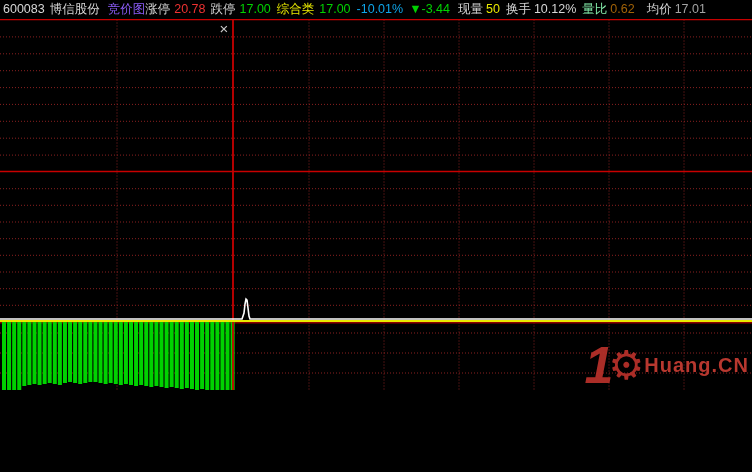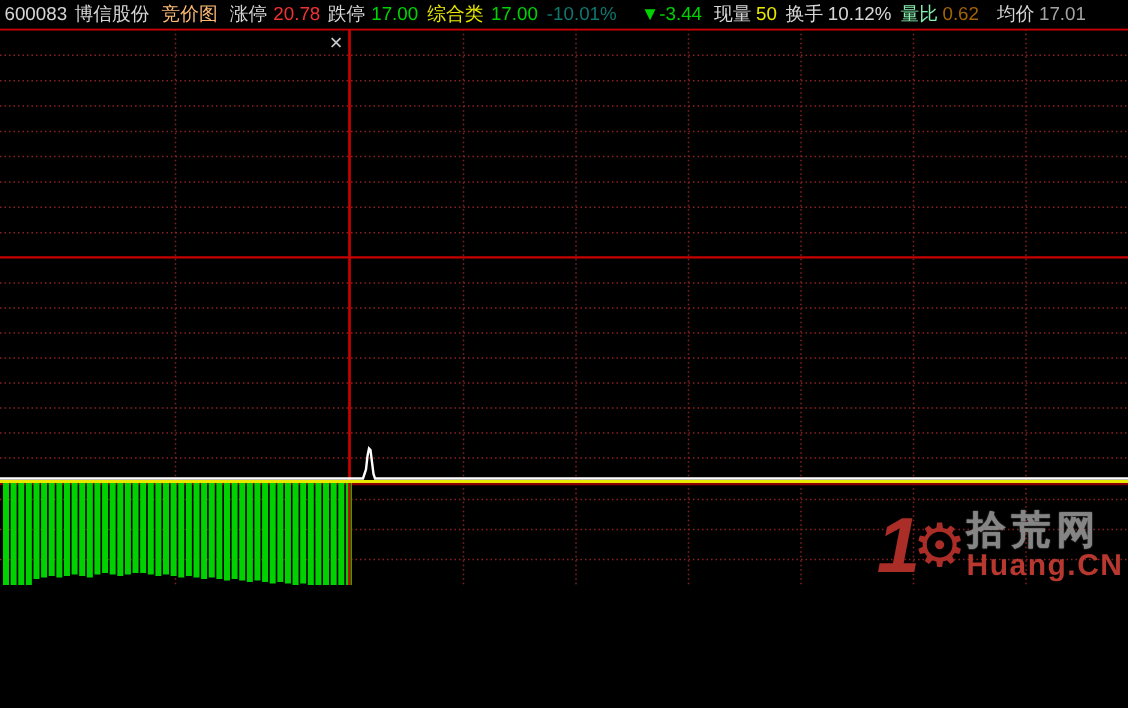--- a/index.html
+++ b/index.html
@@ -314,42 +314,41 @@
       <line x1="425" y1="471" x2="425" y2="460" stroke="#ffffff" stroke-width="1"></line>
       <line x1="510" y1="471" x2="510" y2="460" stroke="#ffffff" stroke-width="1"></line>
       <line x1="630" y1="471" x2="630" y2="460" stroke="#ffffff" stroke-width="1"></line>
       <line x1="233" y1="19.5" x2="233" y2="472" stroke="#c80000" stroke-width="1.8"></line>
       <line x1="0" y1="321" x2="752" y2="321" stroke="#e9e900" stroke-width="2"></line>
       <polyline points="0,319 242,319 244,313 245,304 246,299 247,300 248,308 249,316 250,319 752,319" fill="none" stroke="#ffffff" stroke-width="1.6"></polyline>
     </svg>
   <div class="info-bar">
       <span style="color: rgb(214, 214, 214); margin-right: 5px;">600083</span>
       <span style="color: rgb(214, 214, 214); margin-right: 8px;">博信股份</span>
-      <span style="color: #fdba74; margin-right: 8px;">竞价图</span>
+      <span style="color: #8b5cf6; ">竞价图</span>
       <span style="color: rgb(214, 214, 214); margin-right: 4px;">涨停</span>
       <span style="color: rgb(238, 50, 50); margin-right: 5px;">20.78</span>
       <span style="color: rgb(214, 214, 214); margin-right: 4px;">跌停</span>
       <span style="color: rgb(0, 210, 0); margin-right: 6px;">17.00</span>
       <span style="color: rgb(232, 232, 0); margin-right: 5px;">综合类</span>
       <span style="color: rgb(0, 210, 0); margin-right: 6px;">17.00</span>
-      <span style="color: #0f766e; margin-right: 16px;">-10.01%</span>
+      <span style="color: #0ea5e9; margin-right: 6px;">-10.01%</span>
       <span style="color: rgb(0, 210, 0); margin-right: 8px;">▼-3.44</span>
       <span style="color: rgb(214, 214, 214); margin-right: 3px;">现量</span>
       <span style="color: rgb(232, 232, 0); margin-right: 6px;">50</span>
       <span style="color: rgb(214, 214, 214); margin-right: 3px;">换手</span>
       <span style="color: rgb(214, 214, 214); margin-right: 6px;">10.12%</span>
       <span style="color: #86efac; margin-right: 3px;">量比</span>
       <span style="color: #a16207; margin-right: 12px;">0.62</span>
       <span style="color: rgb(214, 214, 214); margin-right: 3px;">均价</span>
       <span style="color: #a3a3a3; margin-right: 11px;">17.01</span>
     </div>
   <div class="close-btn">×</div>
   <div class="watermark">
     <div class="wm-num">
         <span>1</span>
         <span class="wm-gear">⚙</span>
       </div>
     <div class="wm-col">
-      <span class="wm-site">拾荒网</span>
       <span class="wm-domain">Huang.CN</span>
     </div>
   </div>
 </div>
 
 </body></html>

